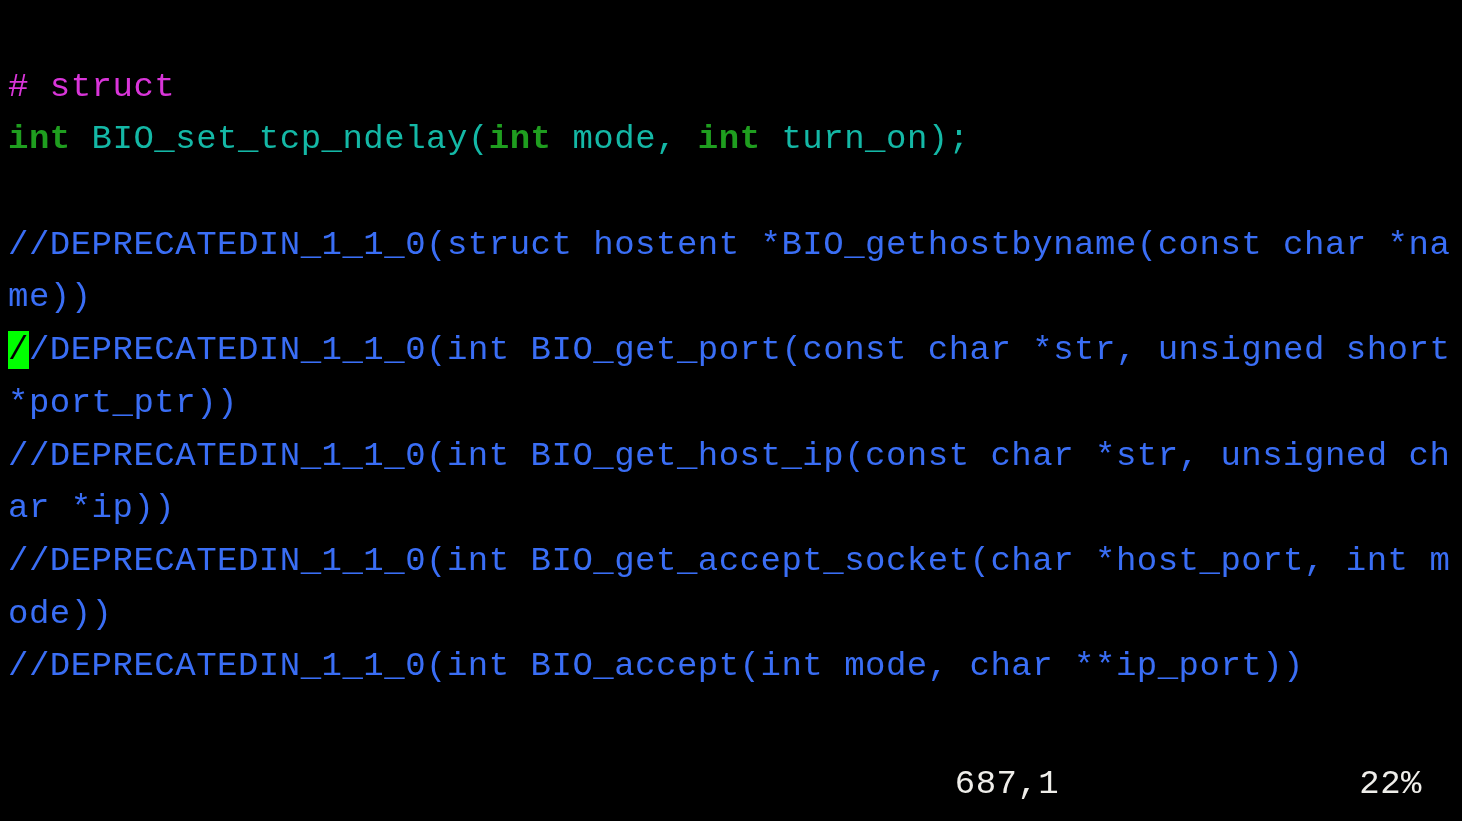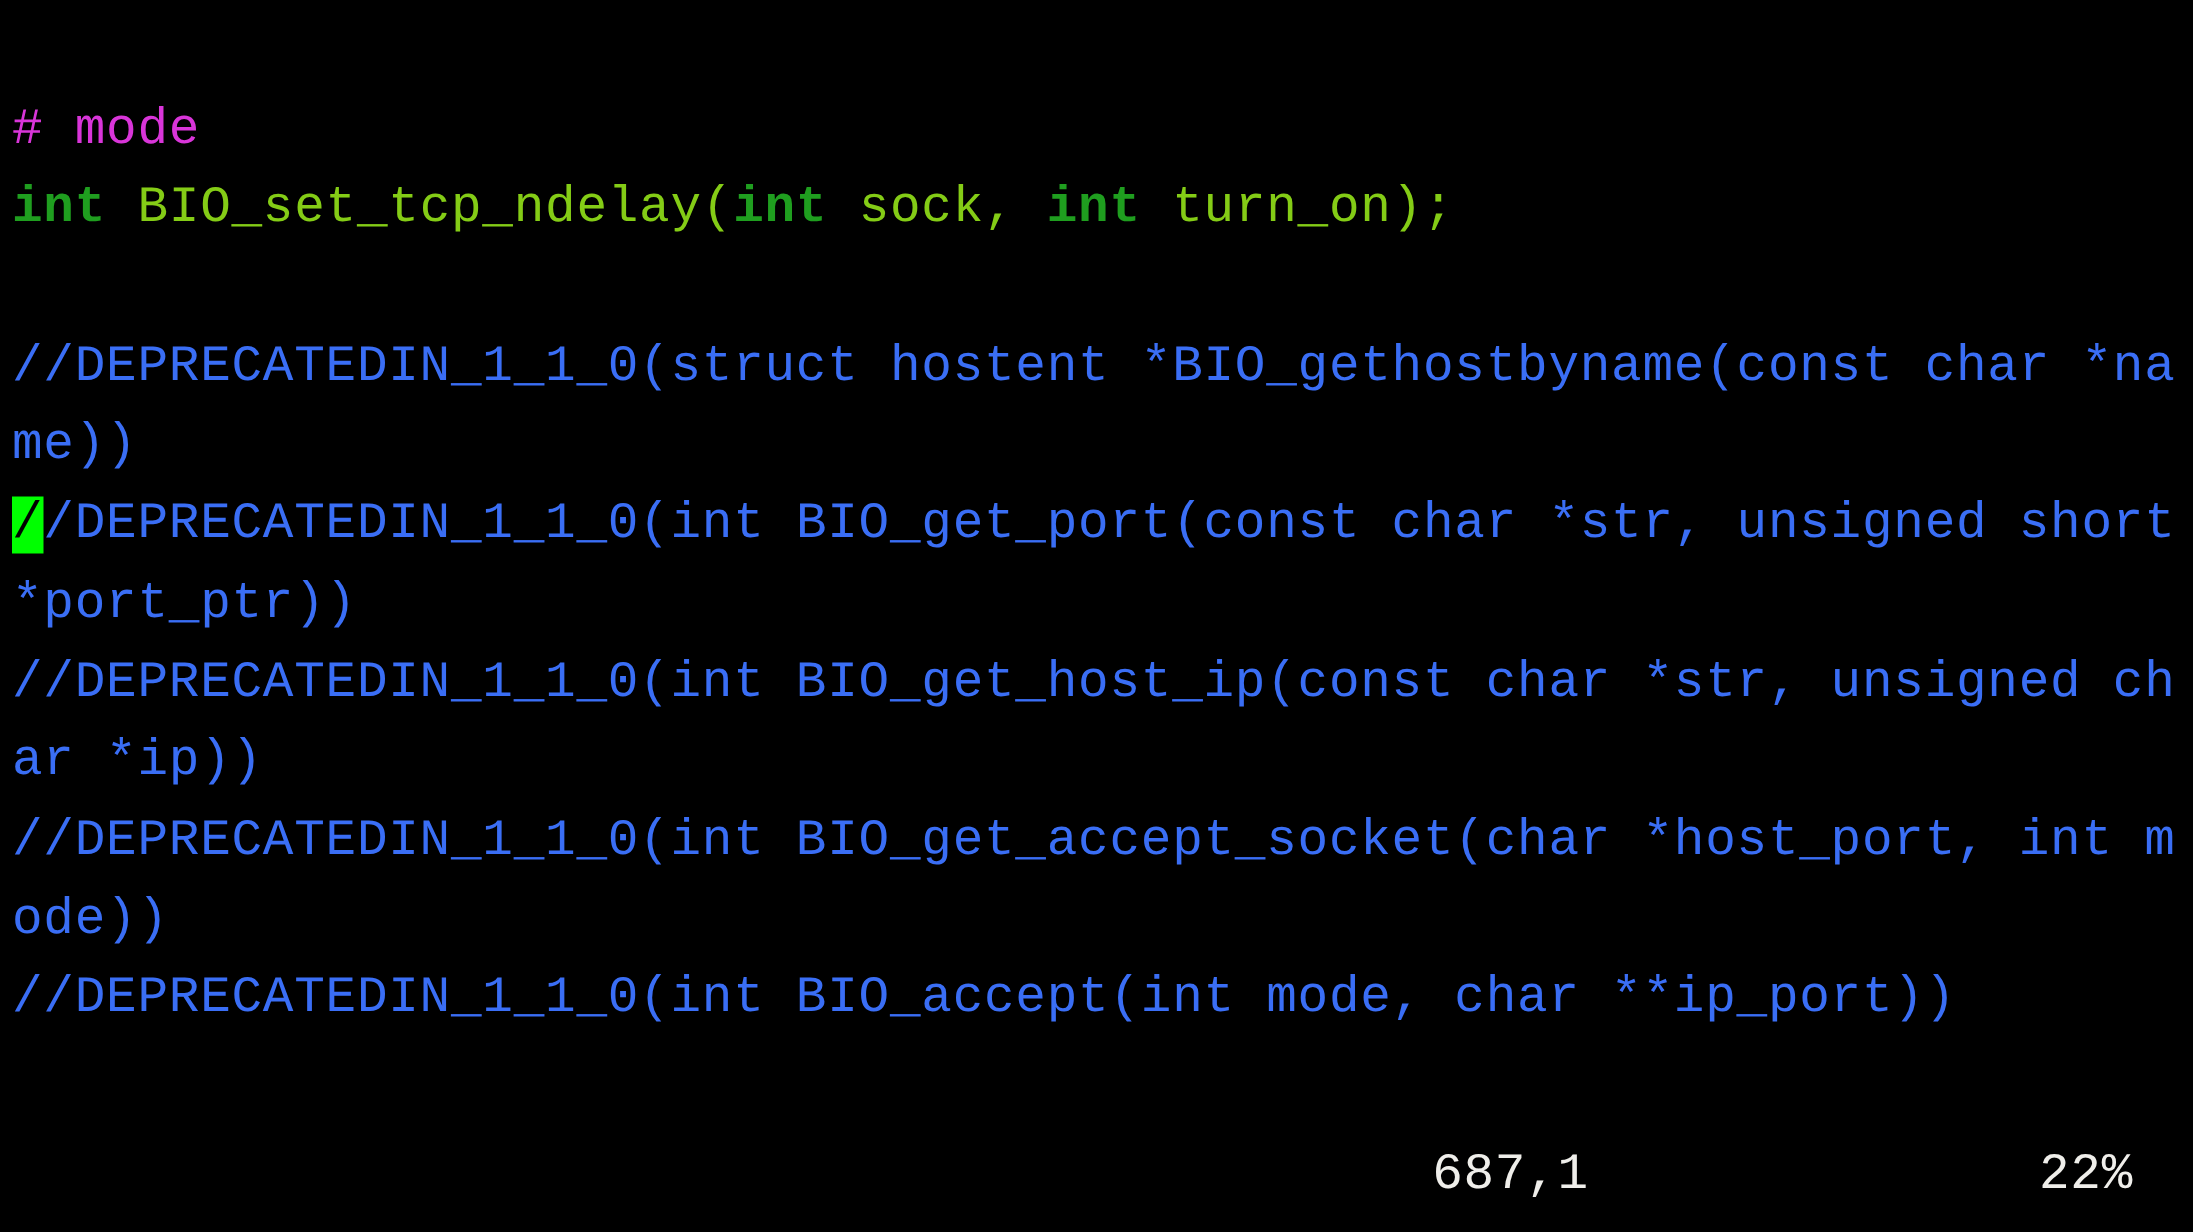--- a/index.html
+++ b/index.html
@@ -19,21 +19,21 @@
       height: 821px;
       overflow: hidden;
       letter-spacing: 0.5px;
     }
     .editor {
       white-space: pre-wrap;
       word-break: break-all;
     }
     .preproc { color: #d935d9; }
     .type    { color: #1f9e1f; font-weight: bold; }
-    .ident   { color: #84cc16; }
+    .ident   { color: #14b8a6; }
     .comment { color: #3a6ef5; }
     .cursor {
       background-color: #00ff00;
       color: #000000;
     }
     .status {
       position: absolute;
       bottom: 10px;
       right: 0;
       color: #efeeea;
@@ -42,22 +42,22 @@
     }
     .status .pos {
       margin-right: 300px;
       margin-top: 10px;
     }
   </style>
 </head>
 <body>
 
 <div class="editor">
-<span class="preproc"># </span><span class="preproc">mode</span>
-<span class="type">int</span><span class="ident"> BIO_set_tcp_ndelay(</span><span class="type">int</span><span class="ident"> sock, </span><span class="type">int</span><span class="ident"> turn_on);</span>
+<span class="preproc"># </span><span class="preproc">struct</span>
+<span class="type">int</span><span class="ident"> BIO_set_tcp_ndelay(</span><span class="type">int</span><span class="ident"> mode, </span><span class="type">int</span><span class="ident"> turn_on);</span>
 <span></span>
 <span class="comment">//DEPRECATEDIN_1_1_0(struct hostent *BIO_gethostbyname(const char *name))</span>
 <span class="cursor">/</span><span class="comment">/DEPRECATEDIN_1_1_0(int BIO_get_port(const char *str, unsigned short *port_ptr))</span>
 <span class="comment">//DEPRECATEDIN_1_1_0(int BIO_get_host_ip(const char *str, unsigned char *ip))</span>
 <span class="comment">//DEPRECATEDIN_1_1_0(int BIO_get_accept_socket(char *host_port, int mode))</span>
 <span class="comment">//DEPRECATEDIN_1_1_0(int BIO_accept(int mode, char **ip_port))</span>
 </div>
 
 <div class="status">
   <span class="pos">687,1</span><span>22%</span>

